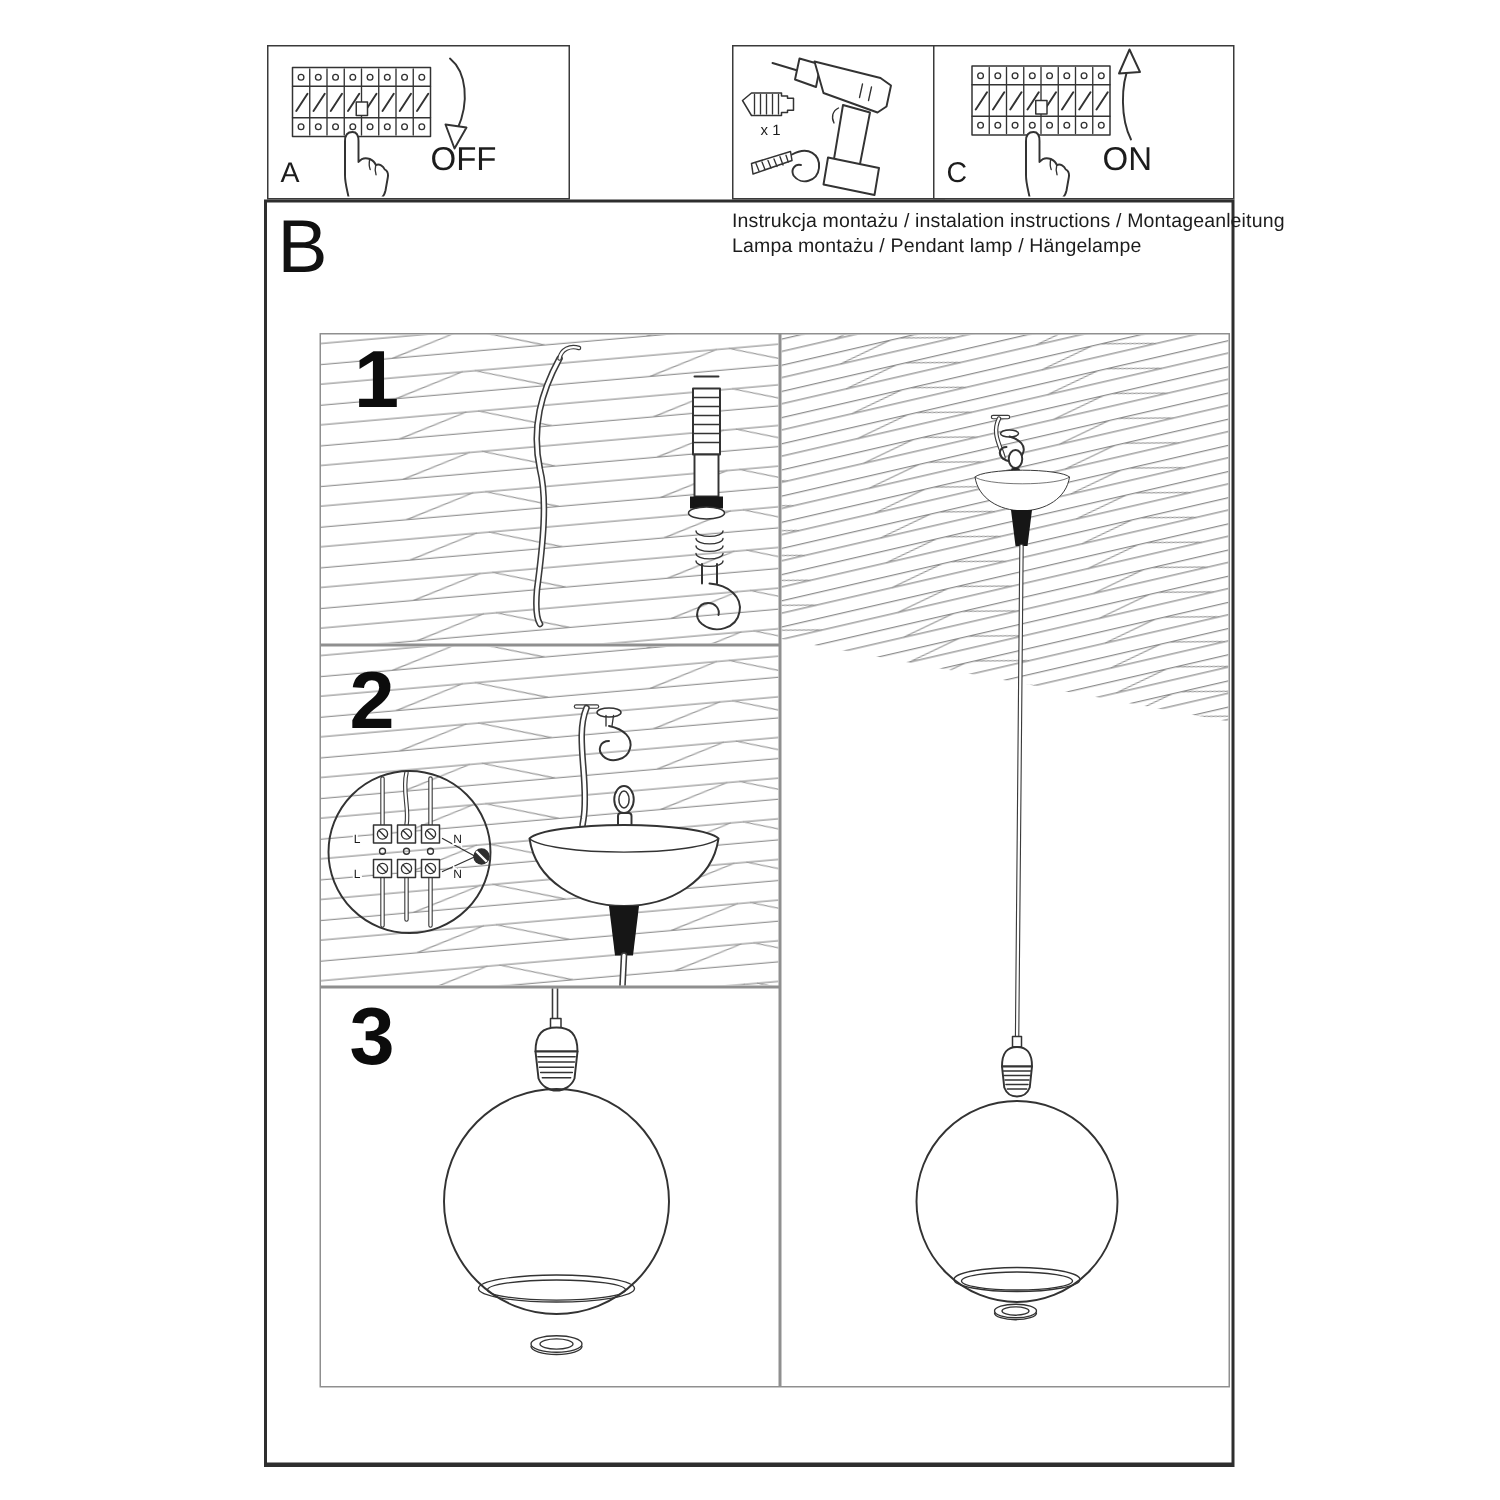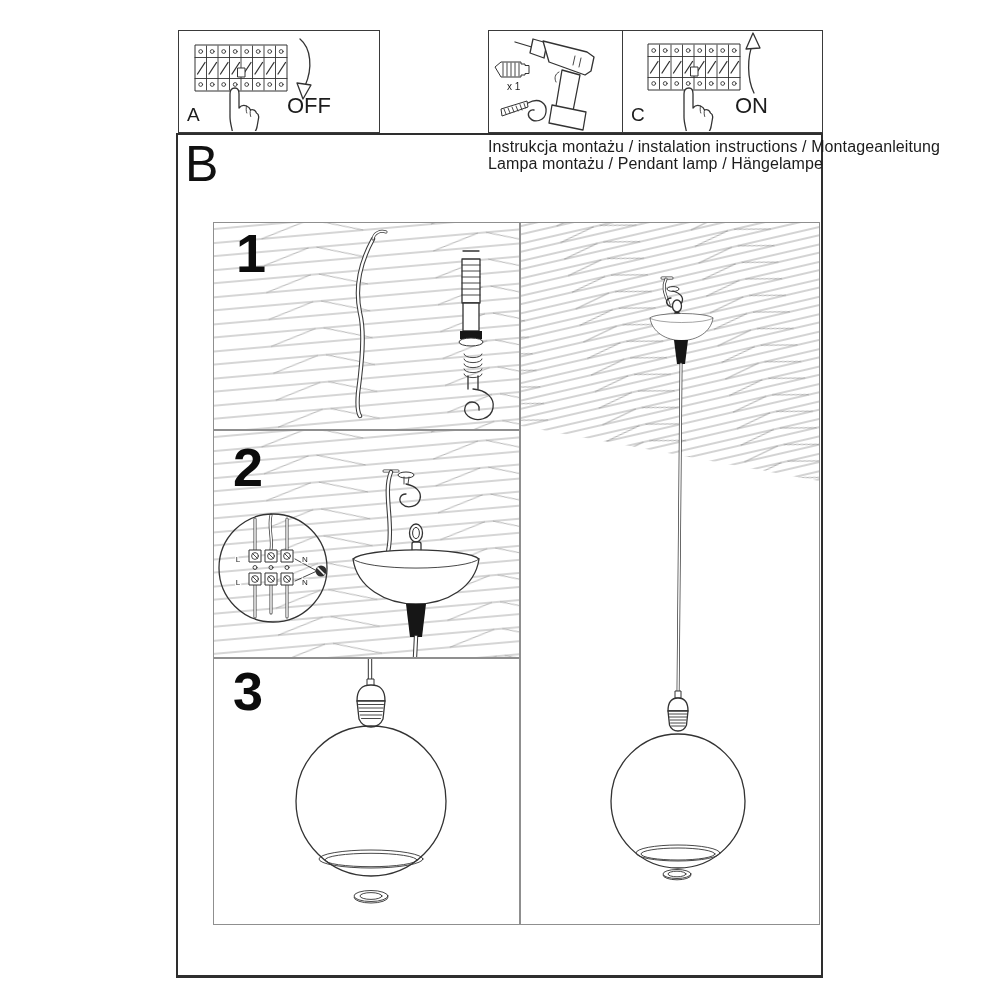--- a/index.html
+++ b/index.html
@@ -3,21 +3,21 @@
 <meta charset="utf-8">
 <style>
   :root{ --ink:#333333; --plank-line:#969696; --grip-black:#161616; --paper:#ffffff; }
   html,body{margin:0;padding:0;background:#fff;}
   .sheet{position:relative;width:1000px;height:1000px;background:var(--paper);
          font-family:"Liberation Sans", sans-serif; color:#222; overflow:hidden;}
   .abs{position:absolute;}
   .frame{border:1.4px solid #3a3a3a; box-sizing:border-box; background:#fff;}
   .bframe{border:2px solid #2e2e2e; border-bottom-width:3px; box-sizing:border-box;}
   .panel{border:1px solid #8f8f8f; box-sizing:border-box; background:#fff;}
-  .hdr{font-size:16px; line-height:16.5px; color:#1c1c1c; letter-spacing:0.1px; white-space:nowrap;}
+  .hdr{font-size:13px; line-height:16.5px; color:#1c1c1c; letter-spacing:0.1px; white-space:nowrap;}
   .biglabel{font-size:50px; line-height:1; color:#111; font-weight:400;}
   .step-num{font-size:54px; line-height:1; color:#0c0c0c; font-weight:700;}
   svg{display:block;}
   svg text{font-family:"Liberation Sans", sans-serif; fill:#1c1c1c;}
   .ln{fill:none;stroke:var(--ink);stroke-width:1.3;stroke-linejoin:round;stroke-linecap:round;}
   .lnt{fill:none;stroke:var(--ink);stroke-width:0.9;stroke-linejoin:round;stroke-linecap:round;}
   .fw{fill:#fff;stroke:var(--ink);stroke-width:1.3;stroke-linejoin:round;}
   .fwt{fill:#fff;stroke:var(--ink);stroke-width:1;stroke-linejoin:round;}
   .dark{fill:var(--grip-black);stroke:none;}
   .tube-o{fill:none;stroke:#3b3b3b;stroke-width:4.4;stroke-linecap:round;}

